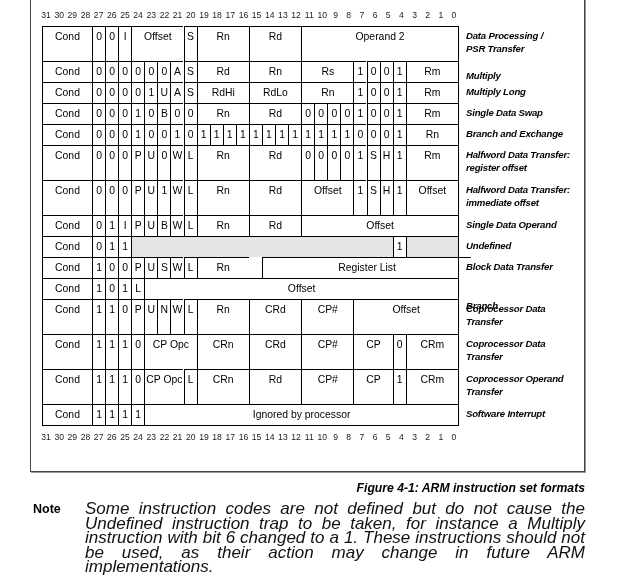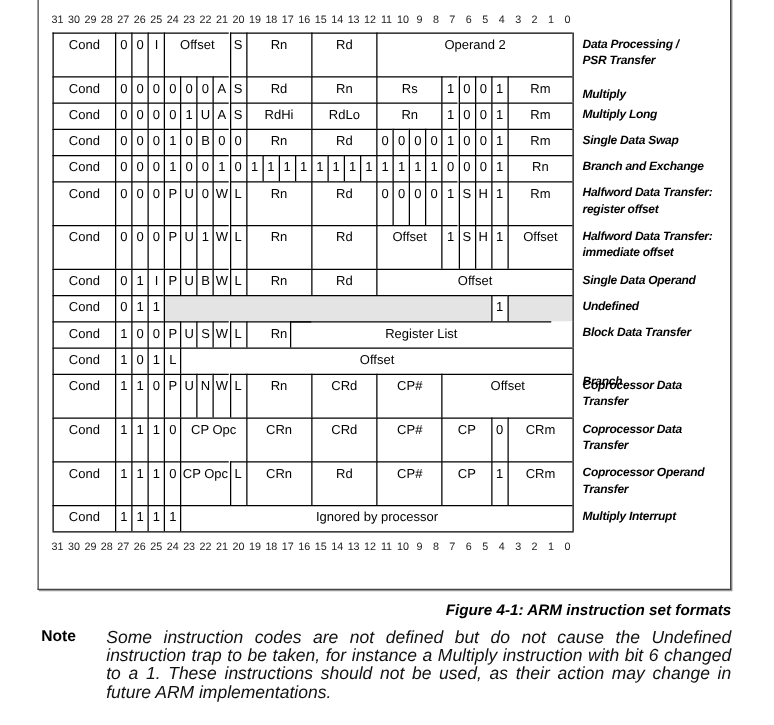--- a/index.html
+++ b/index.html
@@ -12,21 +12,21 @@
   .grid { position: absolute; left: 0; top: 0; }
   .cell { position: absolute; box-sizing: border-box; border-left: 1px solid #000; border-top: 1px solid #000;
           font-size: 10.4px; text-align: center; padding-top: 4px; line-height: 12px; white-space: nowrap; overflow: hidden; }
   .cell.gray { background: #e4e4e4; }
   .tbl-right { position: absolute; border-left: 1px solid #000; }
   .tbl-bottom { position: absolute; border-top: 1px solid #000; }
   .label { position: absolute; left: 466px; font-size: 9.6px; font-weight: bold; font-style: italic;
            line-height: 12.5px; letter-spacing: -0.2px; padding-top: 4px; }
   .caption { position: absolute; right: 34px; top: 481px; font-size: 12.2px; font-weight: bold; font-style: italic; }
   .note-label { position: absolute; left: 33px; top: 502px; font-size: 12.5px; font-weight: bold; }
-  .note-text { position: absolute; left: 85px; top: 502px; width: 500px; font-size: 14px; font-style: italic;
+  .note-text { position: absolute; left: 85px; top: 502px; width: 500px; font-size: 17px; font-style: italic;
                line-height: 14.6px; text-align: justify; color: #111; }
 </style>
 </head>
 <body>
 
 <div class="frame"></div>
 
 <div class="bits" id="bits-top" style="top:10px;">
     <span style="left: 46px;">31</span>
     <span style="left: 59.1613px;">30</span>
@@ -219,21 +219,21 @@
     <div class="cell" style="left: 42px; top: 257px; width: 50px; height: 21px;">Cond</div>
     <div class="cell" style="left: 92px; top: 257px; width: 13.0714px; height: 21px;">1</div>
     <div class="cell" style="left: 105.071px; top: 257px; width: 13.0714px; height: 21px;">0</div>
     <div class="cell" style="left: 118.143px; top: 257px; width: 13.0714px; height: 21px;">0</div>
     <div class="cell" style="left: 131.214px; top: 257px; width: 13.0714px; height: 21px;">P</div>
     <div class="cell" style="left: 144.286px; top: 257px; width: 13.0714px; height: 21px;">U</div>
     <div class="cell" style="left: 157.357px; top: 257px; width: 13.0714px; height: 21px;">S</div>
     <div class="cell" style="left: 170.429px; top: 257px; width: 13.0714px; height: 21px;">W</div>
     <div class="cell" style="left: 183.5px; top: 257px; width: 13.0714px; height: 21px;">L</div>
     <div class="cell" style="left: 196.571px; top: 257px; width: 52.2857px; height: 21px;">Rn</div>
-    <div class="cell" style="left: 232px; top: 257px; width: 209.143px; height: 21px;">Register List</div>
+    <div class="cell" style="left: 262px; top: 257px; width: 209.143px; height: 21px;">Register List</div>
     <div class="tbl-right" style="left: 458px; top: 257px; height: 21px;"></div>
     <div class="cell" style="left: 42px; top: 278px; width: 50px; height: 21px;">Cond</div>
     <div class="cell" style="left: 92px; top: 278px; width: 13.0714px; height: 21px;">1</div>
     <div class="cell" style="left: 105.071px; top: 278px; width: 13.0714px; height: 21px;">0</div>
     <div class="cell" style="left: 118.143px; top: 278px; width: 13.0714px; height: 21px;">1</div>
     <div class="cell" style="left: 131.214px; top: 278px; width: 13.0714px; height: 21px;">L</div>
     <div class="cell" style="left: 144.286px; top: 278px; width: 313.714px; height: 21px;">Offset</div>
     <div class="tbl-right" style="left: 458px; top: 278px; height: 21px;"></div>
     <div class="cell" style="left: 42px; top: 299px; width: 50px; height: 35px;">Cond</div>
     <div class="cell" style="left: 92px; top: 299px; width: 13.0714px; height: 35px;">1</div>
@@ -328,21 +328,21 @@
     </div>
     <div class="label" style="top: 334px;">
       <div>Coprocessor Data</div>
       <div>Transfer</div>
     </div>
     <div class="label" style="top: 369px;">
       <div>Coprocessor Operand</div>
       <div>Transfer</div>
     </div>
     <div class="label" style="top: 404px;">
-      <div>Multiply Interrupt</div>
+      <div>Software Interrupt</div>
     </div>
   </div>
 <div class="bits" id="bits-bottom" style="top:432px;">
     <span style="left: 46px;">31</span>
     <span style="left: 59.1613px;">30</span>
     <span style="left: 72.3226px;">29</span>
     <span style="left: 85.4839px;">28</span>
     <span style="left: 98.6452px;">27</span>
     <span style="left: 111.806px;">26</span>
     <span style="left: 124.968px;">25</span>

